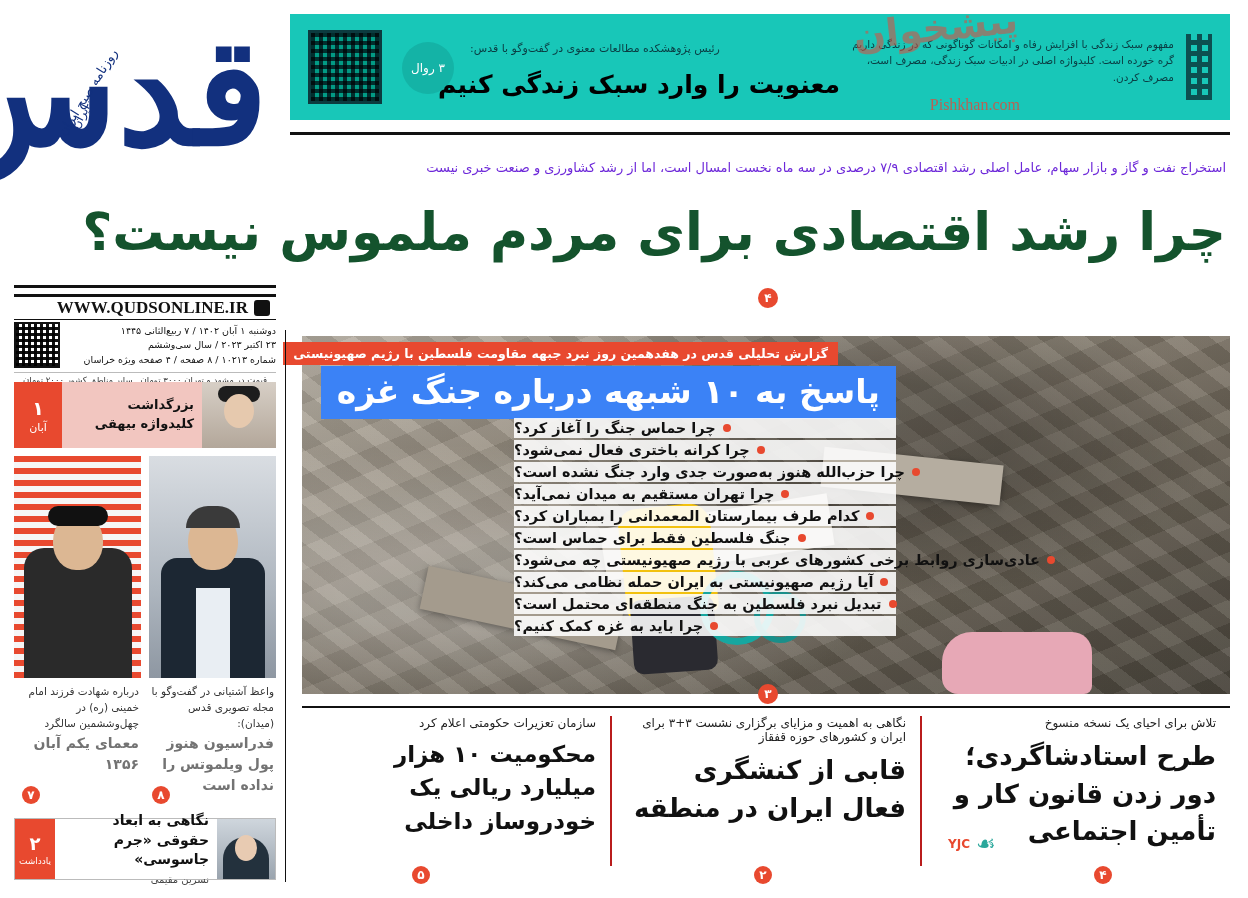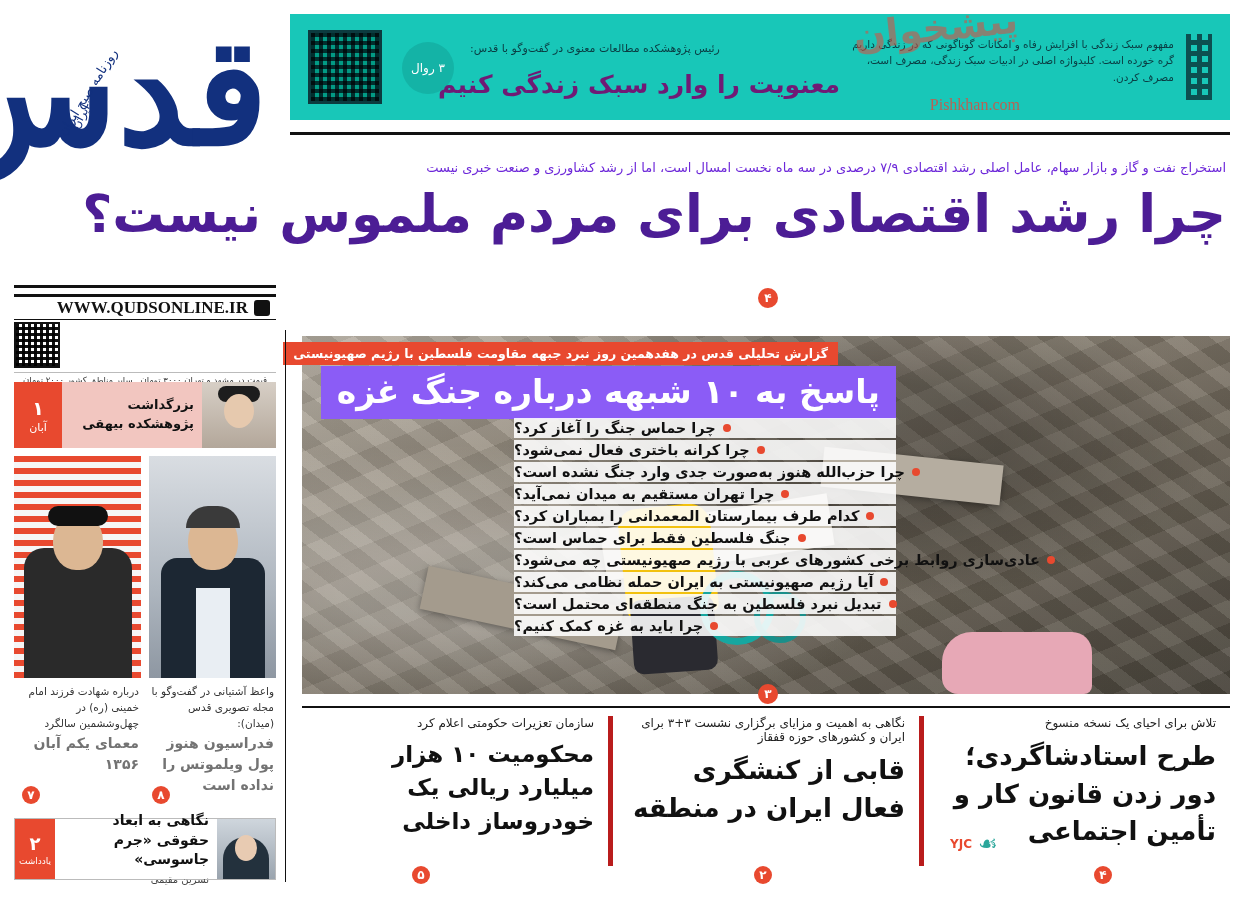--- a/index.html
+++ b/index.html
@@ -43,21 +43,21 @@
     font-size: 12px;
     display: flex; align-items: center; justify-content: center;
     text-align: center;
     line-height: 1.2;
   }
   .banner-headline {
     position: absolute;
     right: 390px; left: 180px; top: 56px;
     text-align: left;
     font-size: 25px; font-weight: bold;
-    color: #701a75;
+    color: #000000;
     white-space: nowrap;
   }
   .banner-sub {
     position: absolute;
     right: 390px; left: 180px; top: 28px;
     text-align: left;
     font-size: 11px; color: #0a3c42;
   }
   .banner-text-block {
     position: absolute;
@@ -178,22 +178,22 @@
     top: 132px; right: 18px; width: 940px;
     border-top: 3px solid #111;
   }
   .kicker-main {
     position: absolute;
     top: 160px; right: 22px; width: 930px;
     font-size: 13px; color: #6d28d9; text-align: right;
   }
   .headline-main {
     position: absolute;
-    top: 182px; right: 22px; width: 930px;
-    font-size: 52px; font-weight: bold; color: #4c1d95;
+    top: 200px; right: 22px; width: 930px;
+    font-size: 52px; font-weight: bold; color: #14532d;
     text-align: right; line-height: 1.25;
     white-space: nowrap;
   }
   .page-badge {
     position: absolute;
     border-radius: 50%;
     background: #e8492f; color: #fff;
     display: flex; align-items: center; justify-content: center;
     font-size: 12px; font-weight: bold;
   }
@@ -253,21 +253,21 @@
     position: absolute;
     top: 342px; right: 410px;
     background: #e8492f; color: #fff;
     font-size: 12.5px; font-weight: bold;
     padding: 4px 10px;
     white-space: nowrap;
   }
   .gaza-title {
     position: absolute;
     top: 366px; right: 352px;
-    background: #8b5cf6; color: #fff;
+    background: #3b82f6; color: #fff;
     font-size: 33px; font-weight: bold;
     padding: 6px 16px 8px;
     white-space: nowrap;
     margin-left: 24px;
   }
   .qlist {
     position: absolute;
     top: 418px; right: 352px;
     width: 382px;
     display: flex; flex-direction: column; gap: 2px;
@@ -290,21 +290,21 @@
     width: 928px; height: 160px;
     display: flex; flex-direction: row;
     border-top: 2px solid #111;
     padding-top: 8px;
   }
   .bcol {
     flex: 1; padding: 0 14px;
     text-align: right;
     position: relative;
   }
-  .bcol + .bcol { border-right: 5px solid #b91c1c; }
+  .bcol + .bcol { border-right: 2px solid #b91c1c; }
   .bkicker { font-size: 12px; color: #222; margin-bottom: 8px; }
   .btitle { font-size: 26px; font-weight: bold; color: #111; line-height: 1.45; }
   .btitle.sm { font-size: 23px; }
   .badge-b1 { top: 866px; right: 818px; width: 18px; height: 18px; }
   .badge-b2 { top: 866px; right: 476px; width: 18px; height: 18px; }
   .badge-b3 { top: 866px; right: 136px; width: 18px; height: 18px; }
   .yjc {
     position: absolute; left: 26px; bottom: 10px;
     display: flex; align-items: center; gap: 6px;
   }
@@ -477,20 +477,25 @@
     <div class="logo-tag2">ایران</div>
   </div>
 
   <div class="site-bar">
     <div class="rss"></div>
     <div class="url">WWW.QUDSONLINE.IR</div>
   </div>
 
   <div class="issue-row">
     <div class="issue-qr"></div>
+    <div class="issue-lines">
+      <div>دوشنبه ۱ آبان ۱۴۰۲ / ۷ ربیع‌الثانی ۱۴۴۵</div>
+      <div>۲۳ اکتبر ۲۰۲۳ / سال سی‌وششم</div>
+      <div>شماره ۱۰۲۱۳ / ۸ صفحه / ۴ صفحه ویژه خراسان</div>
+    </div>
   </div>
   <div class="issue-price">قیمت در مشهد و تهران ۳۰۰۰ تومان ـ سایر مناطق کشور ۲۰۰۰ تومان</div>
 
   <div class="rule-under-banner"></div>
   <div class="kicker-main">استخراج نفت و گاز و بازار سهام، عامل اصلی رشد اقتصادی ۷/۹ درصدی در سه ماه نخست امسال است، اما از رشد کشاورزی و صنعت خبری نیست</div>
   <div class="headline-main">چرا رشد اقتصادی برای مردم ملموس نیست؟</div>
   <div class="page-badge badge-main">۴</div>
 
   <div class="photo">
     <div class="rubble"></div>
@@ -573,21 +578,21 @@
   <div class="page-badge badge-b2">۲</div>
   <div class="page-badge badge-b3">۴</div>
 
   <div class="vrule"></div>
 
   <div class="rail-item1">
     <div class="ri1-badge">
       <span class="num">۱</span>
       <span>آبان</span>
     </div>
-    <div class="ri1-text">بزرگداشت پژوهشکده بیهقی</div>
+    <div class="ri1-text">بزرگداشت کلیدواژه بیهقی</div>
     <div class="ri1-photo">
       <div class="turban"></div>
       <div class="face"></div>
     </div>
   </div>
 
   <div class="rail-2col">
     <div class="rcard left">
       <div class="img">
         <div class="suit"></div>

